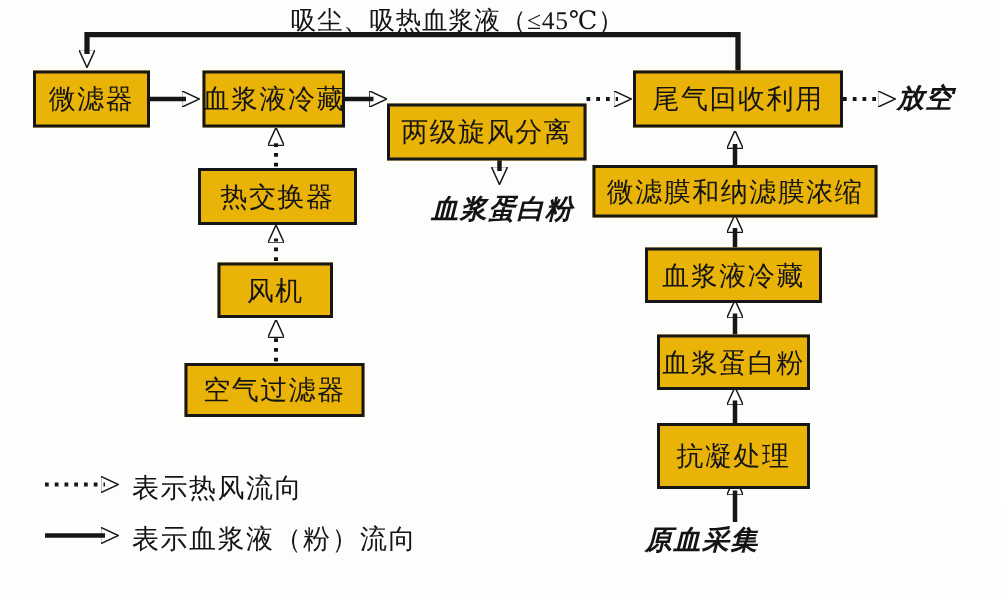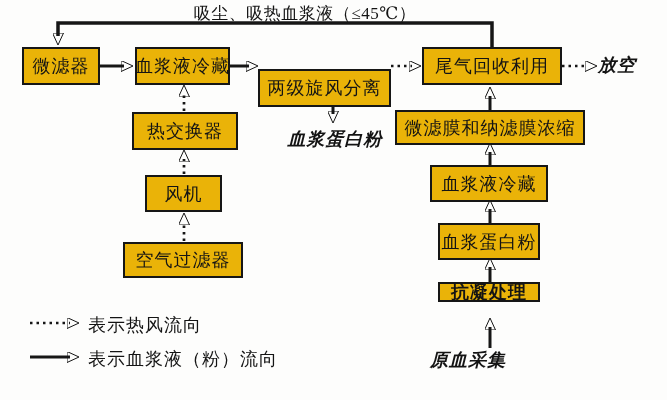--- a/index.html
+++ b/index.html
@@ -91,20 +91,20 @@
 
   <div class="box" style="left:132px;top:112px;width:106px;height:38px;">热交换器</div>
   <div class="box" style="left:145px;top:175px;width:77px;height:37px;">风机</div>
   <div class="box" style="left:123px;top:242px;width:120px;height:36px;">空气过滤器</div>
 
   <div class="flabel strong" style="left:270px;top:130px;width:130px;text-align:center;">血浆蛋白粉</div>
 
   <div class="box" style="left:395px;top:110px;width:190px;height:35px;text-align:right;">微滤膜和纳滤膜浓缩</div>
   <div class="box" style="left:430px;top:165px;width:118px;height:37px;">血浆液冷藏</div>
   <div class="box" style="left:438px;top:223px;width:102px;height:37px;">血浆蛋白粉</div>
-  <div class="box" style="left:438px;top:282px;width:102px;height:20px;font-weight:bold;">抗凝处理</div>
+  <div class="box" style="left:438px;top:282px;width:102px;height:44px;">抗凝处理</div>
 
   <div class="flabel strong" style="left:430px;top:351px;width:120px;text-align:left;">原血采集</div>
 
   <div class="legendtext" style="left:88px;top:313px;text-align:right;">表示热风流向</div>
   <div class="legendtext" style="left:88px;top:347px;">表示血浆液（粉）流向</div>
 
 </div>
 
 </body></html>

